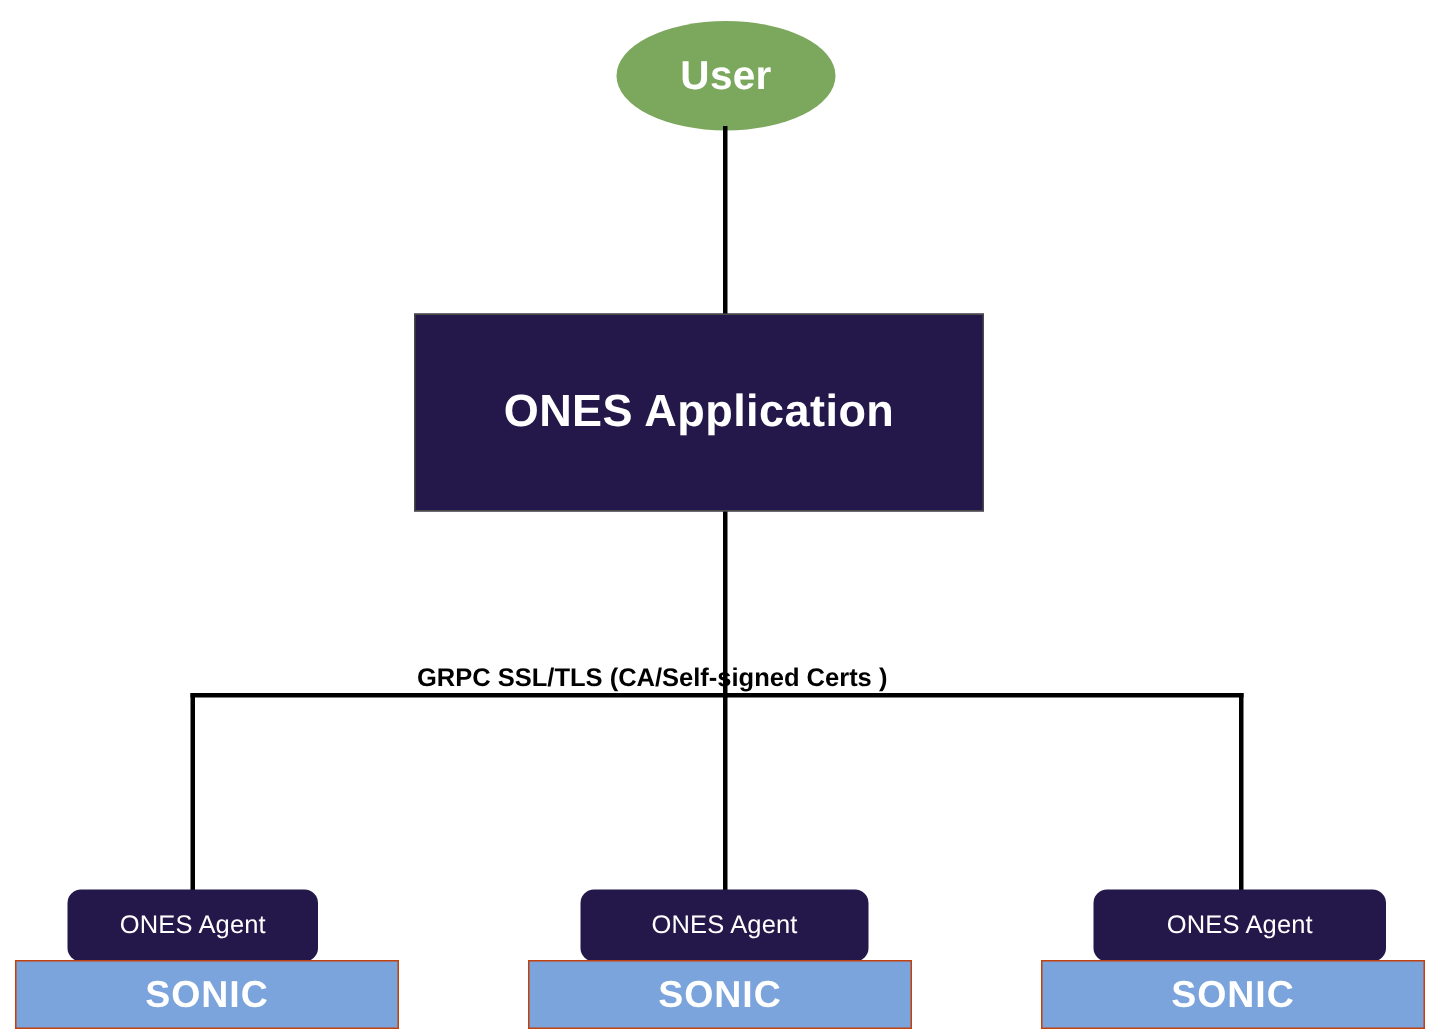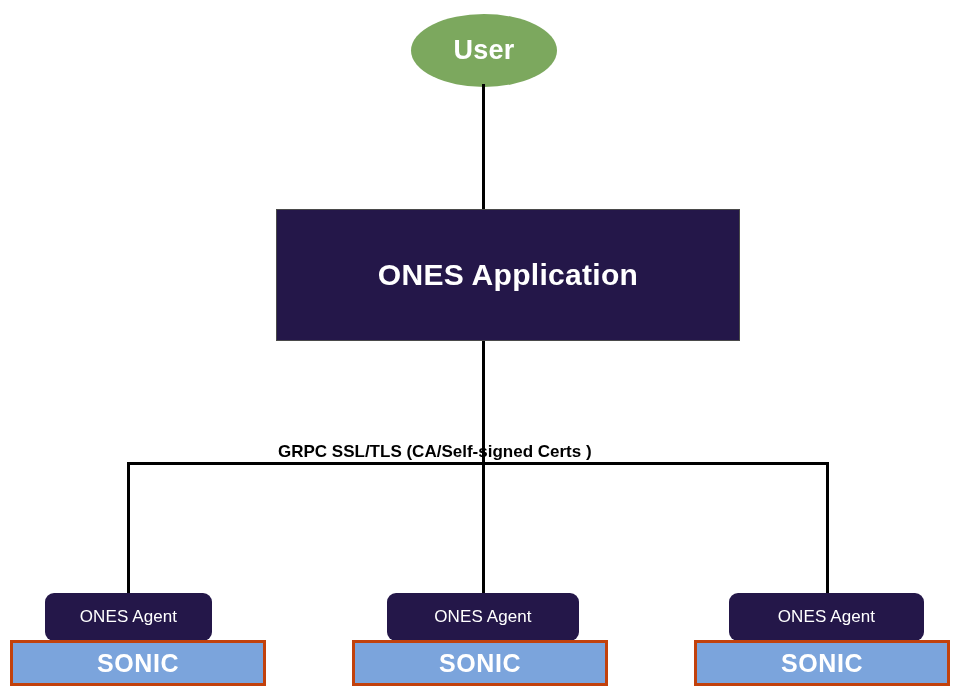--- a/index.html
+++ b/index.html
@@ -46,21 +46,21 @@
     font-size: 27px;
     font-weight: bold;
     letter-spacing: 0.2px;
   }
 
   
   #ones-application-node {
     position: absolute;
     left: 276px;
     top: 209px;
-    width: 464px;
+    width: 380px;
     height: 132px;
     background: #241749;
     border: 1px solid #4a4a4a;
     box-sizing: border-box;
     display: flex;
     align-items: center;
     justify-content: center;
   }
   #ones-application-node .node-label {
     color: #ffffff;
@@ -94,21 +94,21 @@
   .agent-node .node-label {
     color: #ffffff;
     font-size: 17px;
     letter-spacing: 0.1px;
   }
 
   .sonic-node {
     position: absolute;
     height: 46px;
     background: #7BA4DC;
-    border: 3px solid #c2410c;
+    border: 1px solid #c2410c;
     box-sizing: border-box;
     display: flex;
     align-items: center;
     justify-content: center;
   }
   .sonic-node .node-label {
     color: #ffffff;
     font-size: 25px;
     font-weight: bold;
     letter-spacing: 0.6px;

